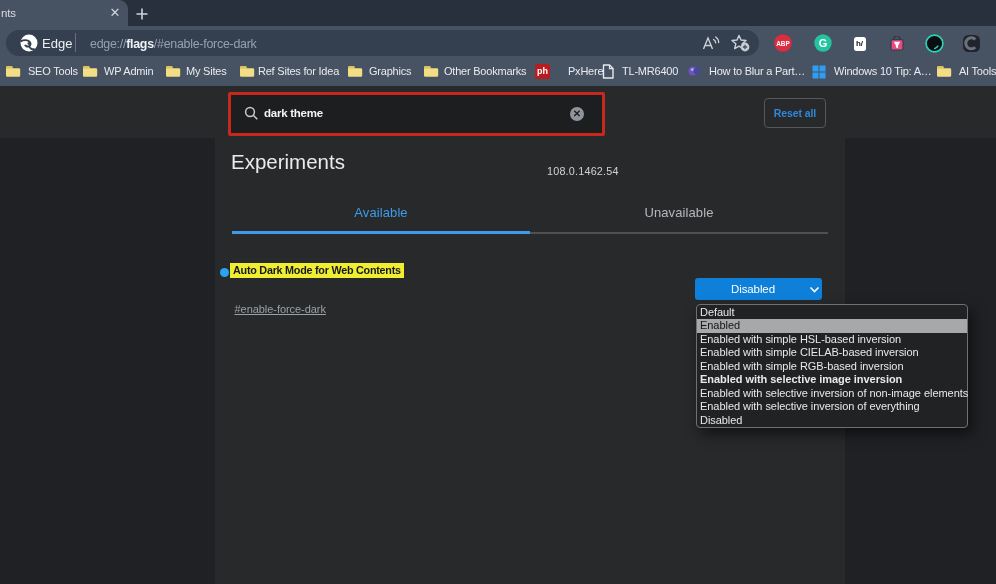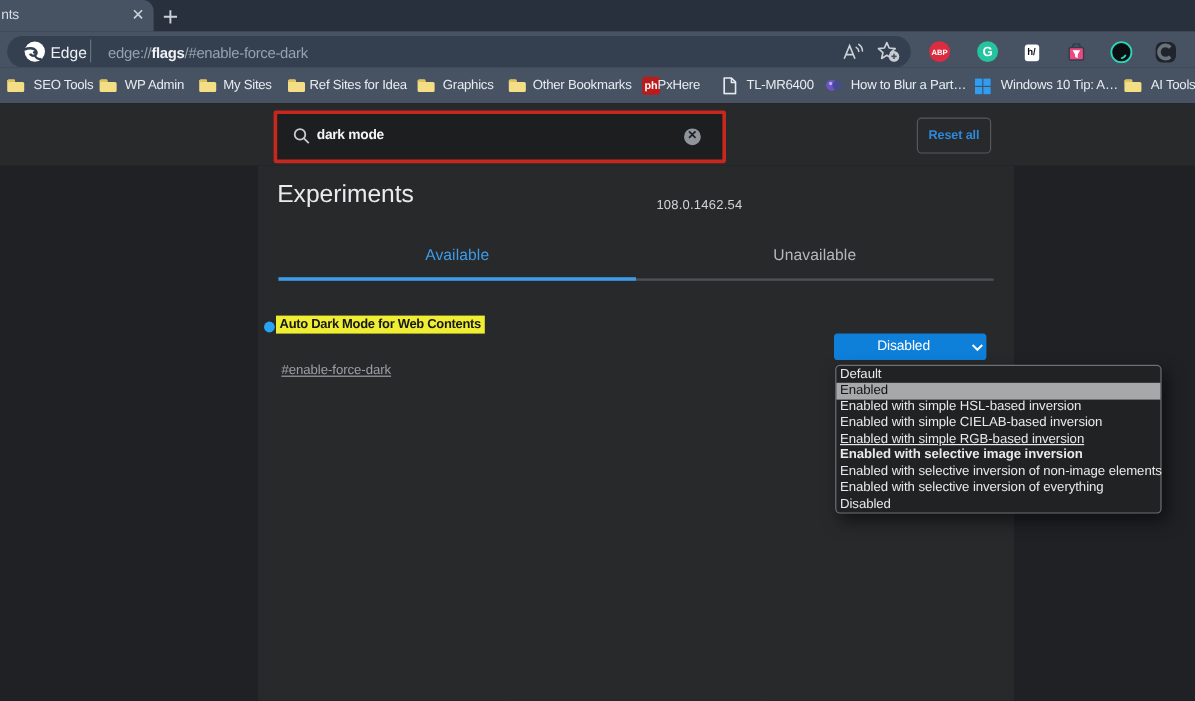--- a/index.html
+++ b/index.html
@@ -150,34 +150,34 @@
       <rect x="7.5" y="0.5" width="6" height="6" fill="#2f9ef2"></rect>
       <rect x="0.5" y="7.5" width="6" height="6" fill="#2f9ef2"></rect>
       <rect x="7.5" y="7.5" width="6" height="6" fill="#2f9ef2"></rect>
     </svg>
   <div class="abs bktext" style="left:28px;">SEO Tools</div>
   <div class="abs bktext" style="left:104px;">WP Admin</div>
   <div class="abs bktext" style="left:186px;">My Sites</div>
   <div class="abs bktext" style="left:258px;">Ref Sites for Idea</div>
   <div class="abs bktext" style="left:369px;">Graphics</div>
   <div class="abs bktext" style="left:444px;">Other Bookmarks</div>
-  <div class="abs bktext" style="left:536px;padding-left:12px;">PxHere</div>
+  <div class="abs bktext" style="left:556px;padding-left:12px;">PxHere</div>
   <div class="abs bktext" style="left:622px;">TL-MR6400</div>
   <div class="abs bktext" style="left:709px;">How to Blur a Part…</div>
   <div class="abs bktext" style="left:834px;">Windows 10 Tip: A…</div>
   <div class="abs bktext" style="left:959px;">AI Tools</div>
 
   <div class="abs" id="strip"></div>
   <div class="abs" id="panel"></div>
   <div class="abs" id="searchbox"></div>
   <svg class="abs" style="left:244px;top:106px" width="15" height="15" viewBox="0 0 15 15">
     <circle cx="6" cy="6" r="4.4" stroke="#c8cbcf" stroke-width="1.5" fill="none"></circle>
     <path d="M9.3 9.3 L13.3 13.3" stroke="#c8cbcf" stroke-width="1.5"></path>
   </svg>
-  <div class="abs" id="searchtext">dark mode</div>
+  <div class="abs" id="searchtext">dark theme</div>
   <div class="abs" id="clearbtn">✕</div>
   <div class="abs" id="resetall">Reset all</div>
   <div class="abs" id="heading">Experiments</div>
   <div class="abs" id="version">108.0.1462.54</div>
   <div class="abs" id="tabavail">Available</div>
   <div class="abs" id="tabunavail">Unavailable</div>
   <div class="abs" id="lineblue"></div>
   <div class="abs" id="linegray"></div>
 
   <div class="abs" id="flagdot"></div>
@@ -188,19 +188,19 @@
   <div class="abs" id="selecttext">Disabled</div>
   <svg class="abs" style="left:809px;top:286px" width="11" height="8" viewBox="0 0 11 8">
     <path d="M1.5 1.5 L5.5 5.5 L9.5 1.5" stroke="#fff" stroke-width="1.6" fill="none"></path>
   </svg>
 
   <div class="abs" id="dropdown">
     <div class="opt" style="top:0.5px;">Default</div>
     <div class="opt optsel" style="top:14.0px;">Enabled</div>
     <div class="opt" style="top:27.5px;">Enabled with simple HSL-based inversion</div>
     <div class="opt" style="top:41.0px;">Enabled with simple CIELAB-based inversion</div>
-    <div class="opt" style="top:54.5px;text-decoration:underline;">Enabled with simple RGB-based inversion</div>
+    <div class="opt" style="top:54.5px;">Enabled with simple RGB-based inversion</div>
     <div class="opt" style="top:68.0px;font-weight:bold;">Enabled with selective image inversion</div>
     <div class="opt" style="top:81.5px;">Enabled with selective inversion of non-image elements</div>
     <div class="opt" style="top:95.0px;">Enabled with selective inversion of everything</div>
     <div class="opt" style="top:108.5px;">Disabled</div>
   </div>
 </div>
 
 </body></html>

